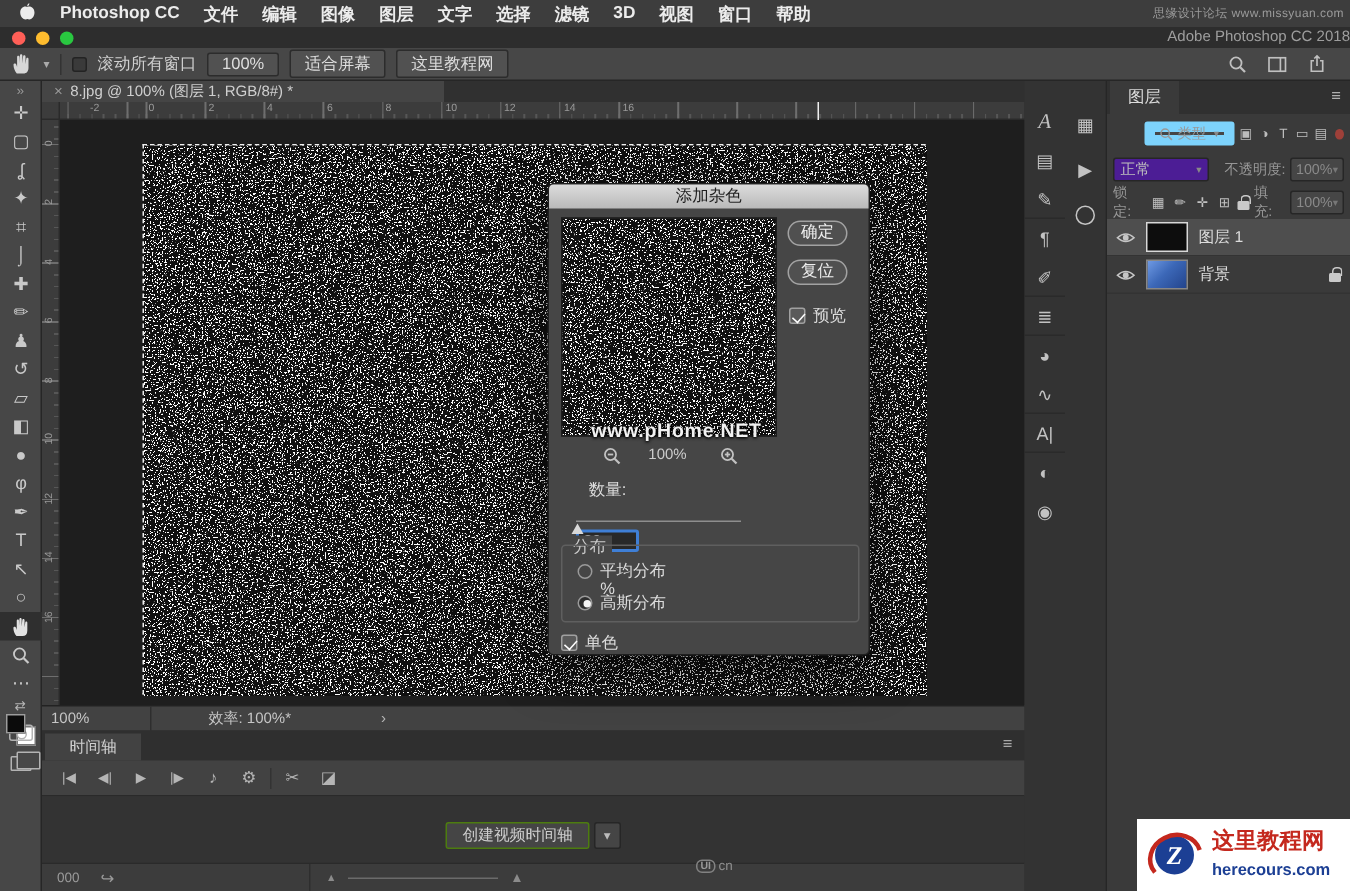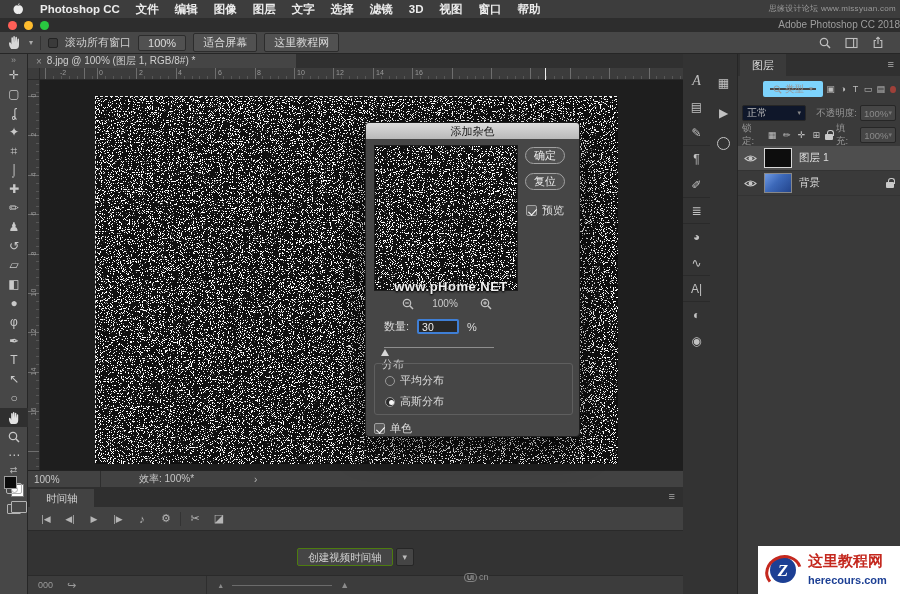--- a/index.html
+++ b/index.html
@@ -107,21 +107,21 @@
   .lp-tabs { height:22px; background:#303030; }
   .lp-tab { display:inline-block; margin-left:2px; width:46px; height:22px; line-height:22px; text-align:center; background:#3a3a3a; color:#dcdcdc; font-size:11px; }
   .lp-menu { float:right; margin-right:6px; margin-top:4px; color:#b0b0b0; font-size:11px; }
   .lp-row { display:flex; align-items:center; padding:0 4px; gap:3px; }
   .lp-filter { height:26px; }
   .searchbox { display:flex; align-items:center; gap:3px; width:70px; height:16px; background:#464646; border:7px solid #7dd3fc; border-radius:2px; padding:0 3px; color:#999; font-size:9.5px;margin-left:21px; }
   .searchbox .crt { margin-left:auto; font-size:7px; color:#888; }
   .kind { width:12px; text-align:center; font-size:9px; color:#bcbcbc; }
   .reddot { width:7px; height:7px; border-radius:50%; background:#9e4039; margin-left:2px; }
   .lp-blend { height:22px; }
-  .selbox { display:flex; align-items:center; width:64px; height:16px; background:#0f172a; border:1px solid #262626; border-radius:2px; padding:0 4px; color:#bdbdbd; font-size:10px; }
+  .selbox { display:flex; align-items:center; width:64px; height:16px; background:#4c1d95; border:1px solid #262626; border-radius:2px; padding:0 4px; color:#bdbdbd; font-size:10px; }
   .selbox .crt { margin-left:auto; font-size:7px; color:#888; }
   .lp-lbl { font-size:9.5px; color:#979797; }
   .valbox { display:flex; align-items:center; width:36px; height:16px; background:#464646; border:1px solid #262626; border-radius:2px; padding:0 3px; color:#8a8a8a; font-size:9.5px; }
   .valbox .crt { margin-left:auto; font-size:7px; color:#777; }
   .lp-lock { height:22px; }
   .lk { width:12px; text-align:center; font-size:9px; color:#c0c0c0; }
   .padlock { position:relative; display:inline-block; width:8px; height:6px; background:#c9c9c9; border-radius:1px; margin-top:4px; }
   .padlock::before { content:""; position:absolute; left:1.5px; top:-4px; width:5px; height:4.5px; border:1.3px solid #c9c9c9; border-bottom:none; border-radius:3px 3px 0 0; }
   .layer-row { display:flex; align-items:center; height:25px; padding:0 6px; gap:7px; border-bottom:1px solid #333; }
   .layer-row.selected { background:#4e4e4e; }
@@ -134,21 +134,21 @@
 
   
   .dialog { position:absolute; left:365px; top:122px; width:215px; height:315px; background:#464646; border:1px solid #1f1f1f; border-radius:4px; box-shadow:0 10px 30px rgba(0,0,0,.6); z-index:30; color:#ddd; font-size:11px; }
   .dlg-title { height:16px; line-height:16px; text-align:center; background:linear-gradient(#dcdcdc,#b9b9b9); border-radius:3px 3px 0 0; color:#1e1e1e; font-size:11px; }
   .dlg-preview { position:absolute; left:8px; top:22px; width:144px; height:146px; background:#111; border:1px solid #1d1d1d; overflow:hidden; }
   .dlg-wm { position:absolute; left:10px; top:156px; width:150px; text-align:center; font-size:13px; font-weight:bold; color:#f2f2f2; text-shadow:0 1px 2px #000,0 0 3px #000; letter-spacing:.5px; z-index:2; }
   .mag { position:absolute; width:12px; height:12px; color:#c2c2c2; }
   .dlg-zoomval { position:absolute; left:62px; top:175px; width:34px; text-align:center; font-size:10px; color:#ccc; }
   .pill { position:absolute; left:159px; width:40px; height:17px; line-height:15px; text-align:center; border:1px solid #a2a2a2; border-radius:9px; background:#505050; color:#eee; font-size:11px; }
   .dlg-chkrow { position:absolute; display:flex; align-items:center; gap:5px; font-size:11px; color:#ddd; }
-  .dlg-amount { position:absolute; left:18px; top:196px; display:flex; align-items:center; gap:8px; }
+  .dlg-amount { position:absolute; left:18px; top:196px; display:flex; align-items:center; gap:19px;flex-direction:column; }
   .amt-input { width:42px; height:15px; background:#282828; border:2px solid #3f7fd6; border-radius:2px; color:#eee; font-size:10.5px; padding:0 3px; font-family:"Liberation Sans","DejaVu Sans",sans-serif; }
   .slider-track { position:absolute; left:18px; top:224px; width:110px; height:1px; background:#8e8e8e; }
   .slider-thumb { position:absolute; left:15px; top:226px; width:0; height:0; border-left:4.5px solid transparent; border-right:4.5px solid transparent; border-bottom:7px solid #d8d8d8; }
   .groupbox { position:absolute; left:8px; top:240px; width:199px; height:52px; border:1px solid #5f5f5f; border-radius:3px; }
   .grouplegend { position:absolute; left:12px; top:234px; background:#464646; padding:0 4px; font-size:11px; color:#ccc; }
   .radio { width:10px; height:10px; border:1px solid #9a9a9a; border-radius:50%; background:#454545; position:relative; }
   .radio.checked { background:#2d2d2d; }
   .radio.checked::after { content:""; position:absolute; left:2.5px; top:2.5px; width:5px; height:5px; border-radius:50%; background:#f5f5f5; }
   .cbx2 { width:11px; height:11px; background:#5a5a5a; border:1px solid #a0a0a0; border-radius:2px; position:relative; }
   .cbx2.checked::after { content:""; position:absolute; left:2.5px; top:0.5px; width:4px; height:7px; border-right:1.7px solid #fff; border-bottom:1.7px solid #fff; transform:rotate(42deg); }

